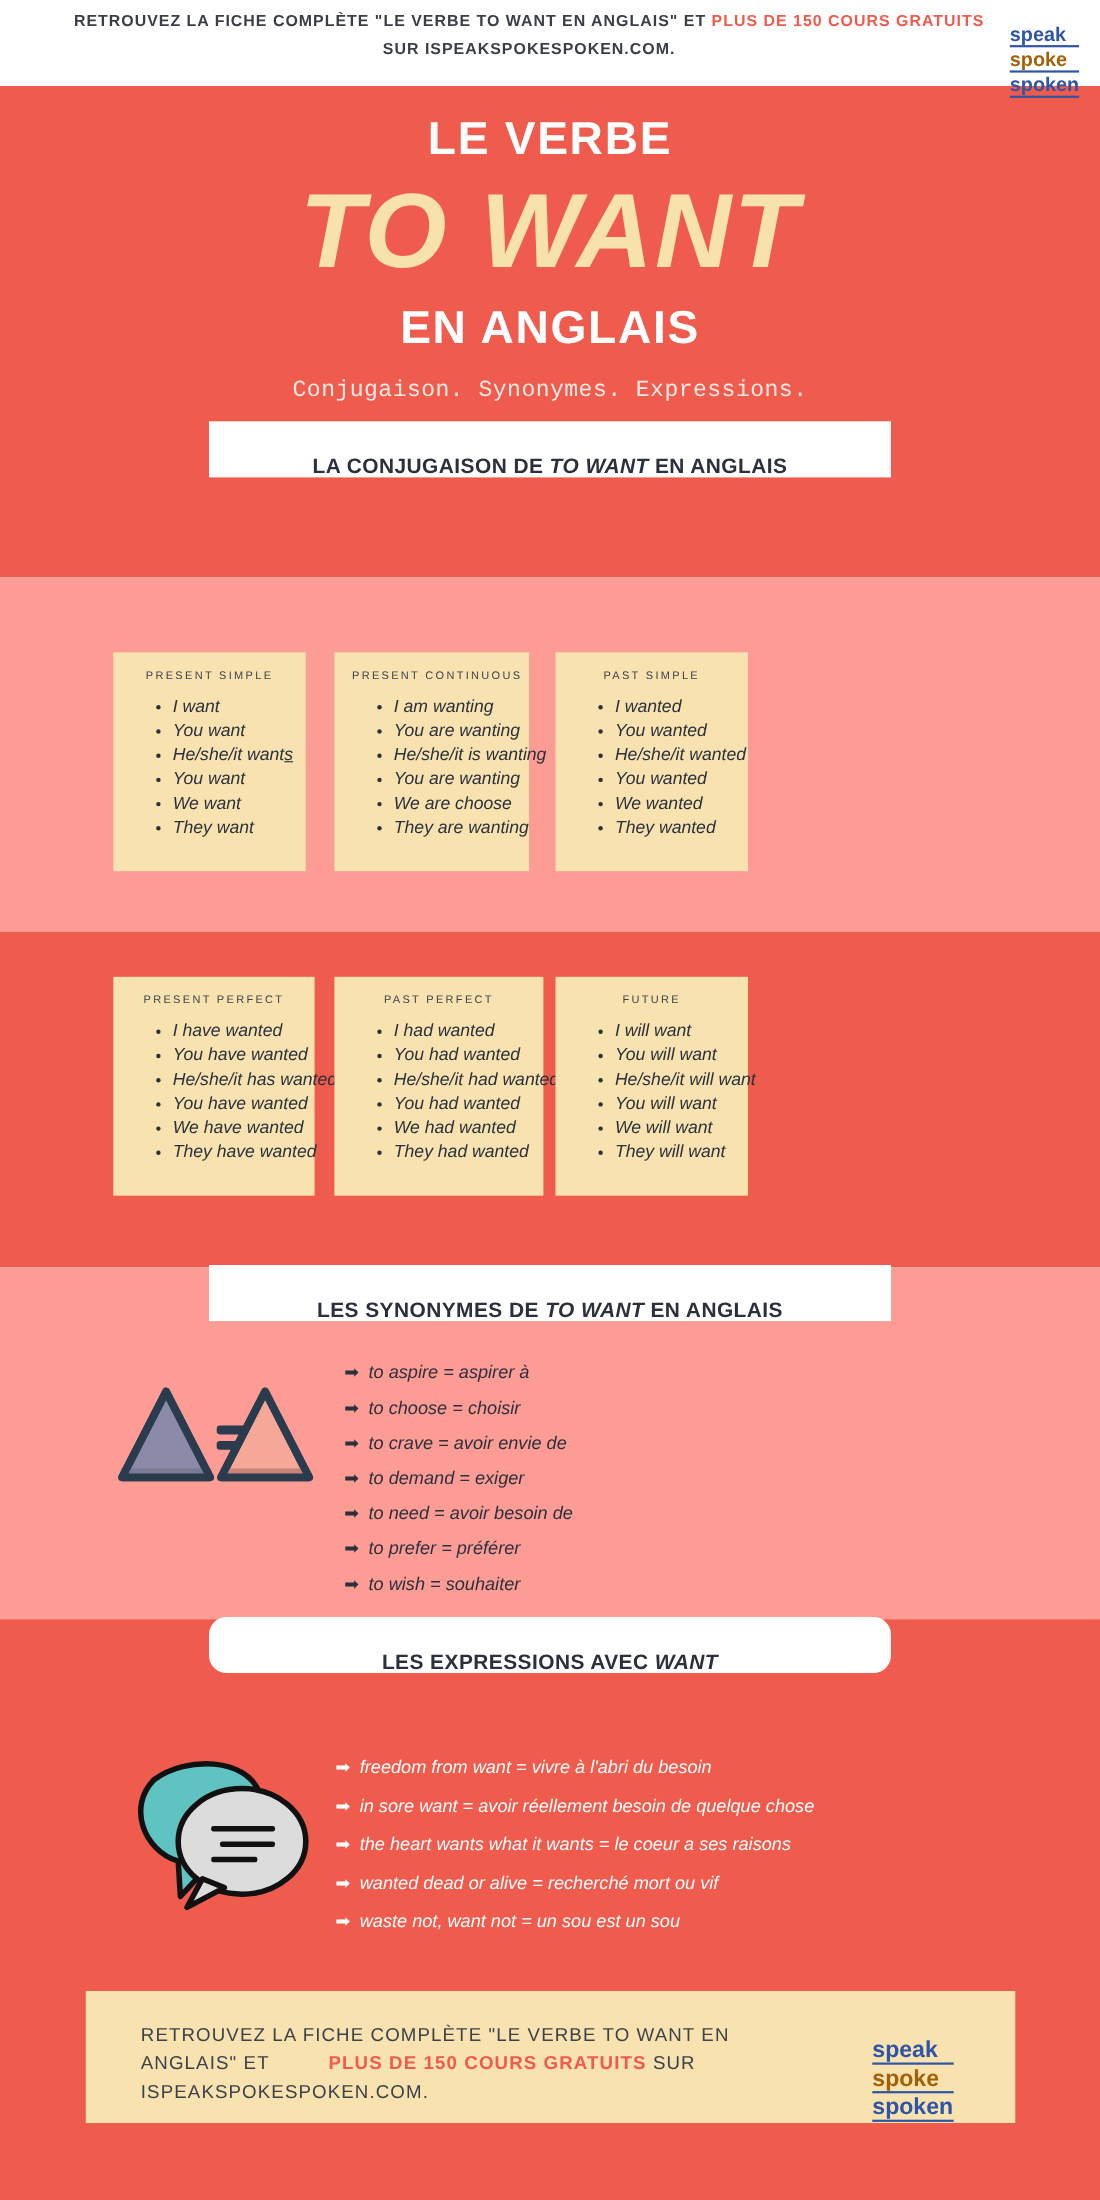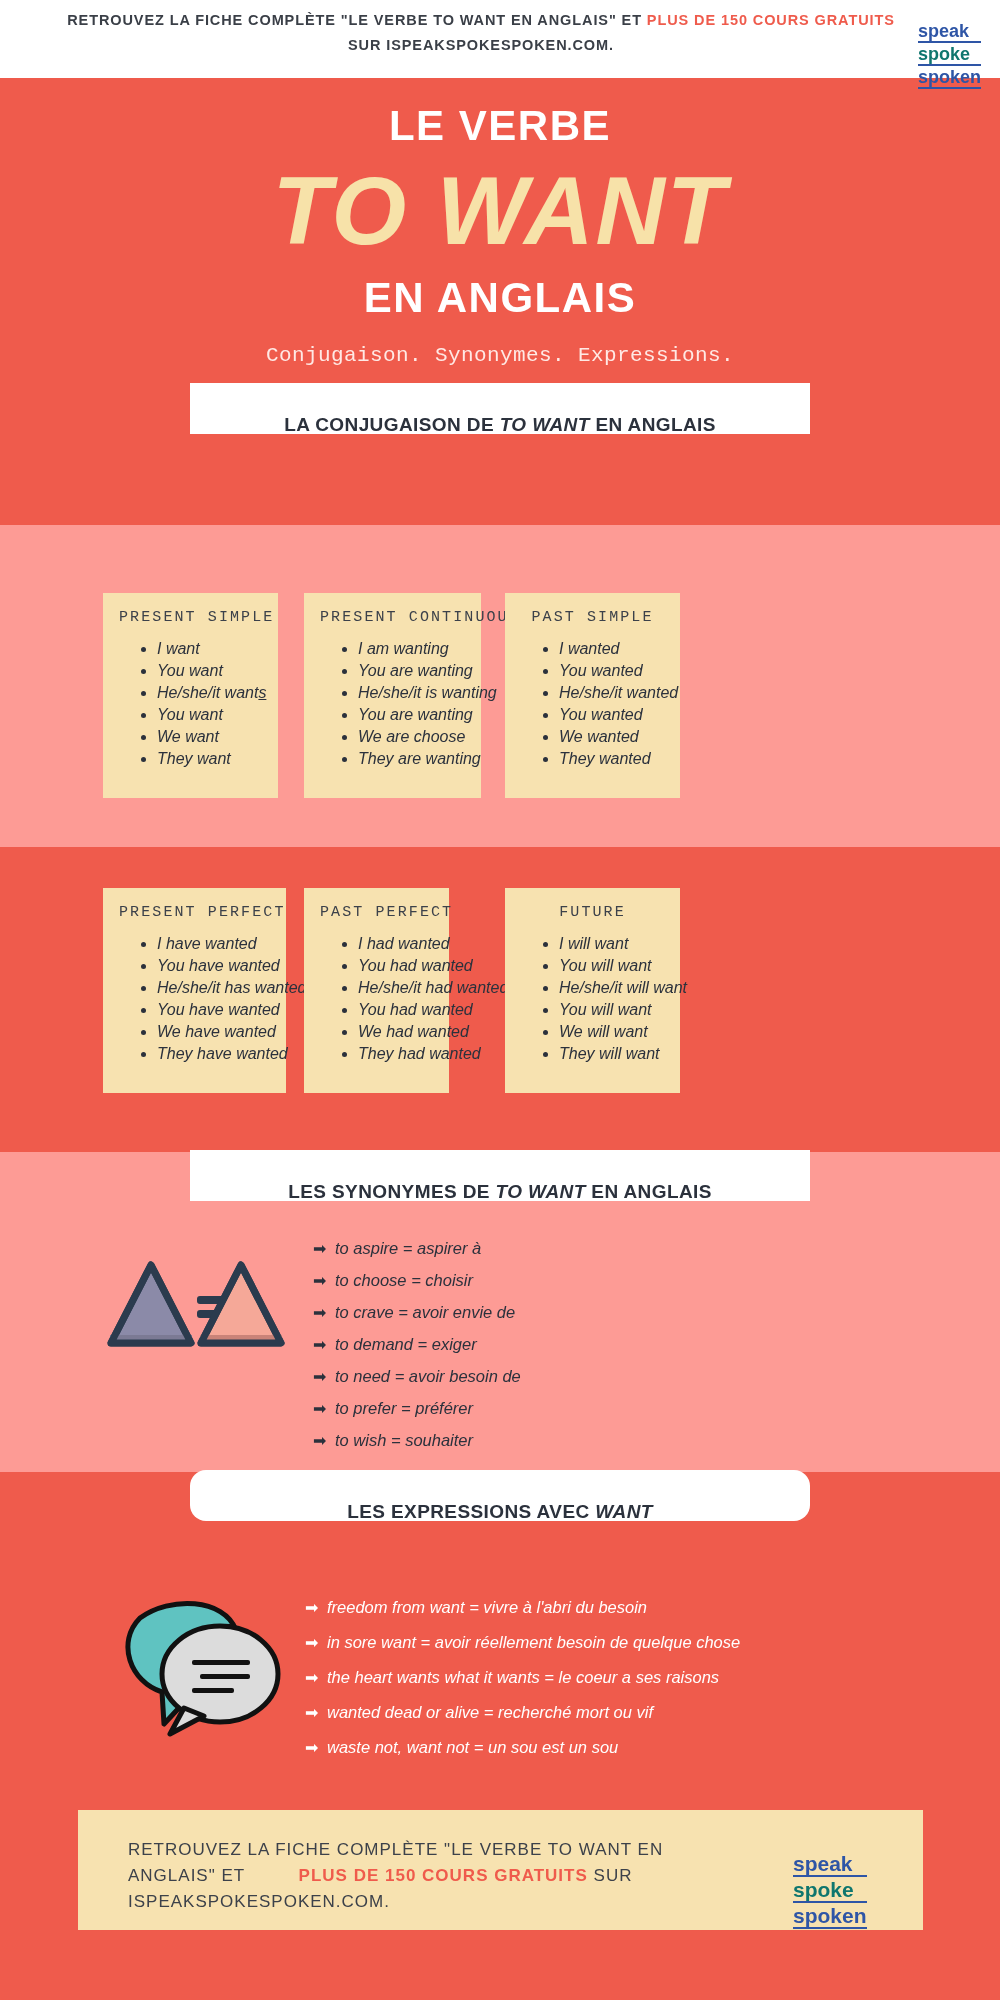--- a/index.html
+++ b/index.html
@@ -71,21 +71,21 @@
     width: 7px; height: 40px; background: #ef5b4c;
   }
   .logo .rows { padding-left: 12px; }
   .logo .r {
     display: block;
     border-bottom: 2px solid #2e55a6;
     padding-bottom: 1px;
     margin-bottom: 2px;
   }
   .logo .r1 { color: #2e55a6; }
-  .logo .r2 { color: #0f766e; }
+  .logo .r2 { color: #a16207; }
   .logo .r3 { color: #2e55a6; }
 
   
   .hero { position: absolute; top: 78px; left: 0; width: 1000px; }
   .hero-line1 {
     text-align: center;
     color: #ffffff;
     font-family: "Liberation Sans Narrow", "Liberation Sans", sans-serif;
     font-weight: bold;
     font-size: 42px;
@@ -143,22 +143,22 @@
   #banner-synonymes   { top: 1150px; }
   #banner-expressions { top: 1470px; border-radius: 16px; }
 
   
   .card {
     position: absolute;
     background: #f7e2b0;
     padding: 16px 16px 16px 16px;
   }
   .card-title {
-    font-family: Liberation Mono, monospace;
-    font-size: 15px;
+    font-family: Liberation Sans, sans-serif;
+    font-size: 10px;
     letter-spacing: 2.1px;
     color: #3c414a;
     text-align: center;
     margin-bottom: 8px;
     white-space: nowrap;
   }
   .card ul {
     list-style: disc;
     margin: 12px;
     padding-left: 26px;
@@ -171,21 +171,21 @@
     line-height: 22px;
     white-space: nowrap;
   }
   .card ul li u { text-decoration: underline; }
 
   
   #card-present-simple      { left: 103px; top: 593px; width: 175px; }
   #card-present-continuous  { left: 304px; top: 593px; width: 177px; }
   #card-past-simple         { left: 505px; top: 593px; width: 175px; }
   #card-present-perfect     { left: 103px; top: 888px; width: 183px; }
-  #card-past-perfect        { left: 304px; top: 888px; width: 145px; }
+  #card-past-perfect        { left: 304px; top: 888px; width: 190px; }
   #card-future              { left: 505px; top: 888px; width: 175px; }
 
   
   .syn-icon {
     position: absolute;
     left: 105px; top: 1255px;
     width: 180px; height: 110px;
   }
   .syn-list {
     position: absolute;

